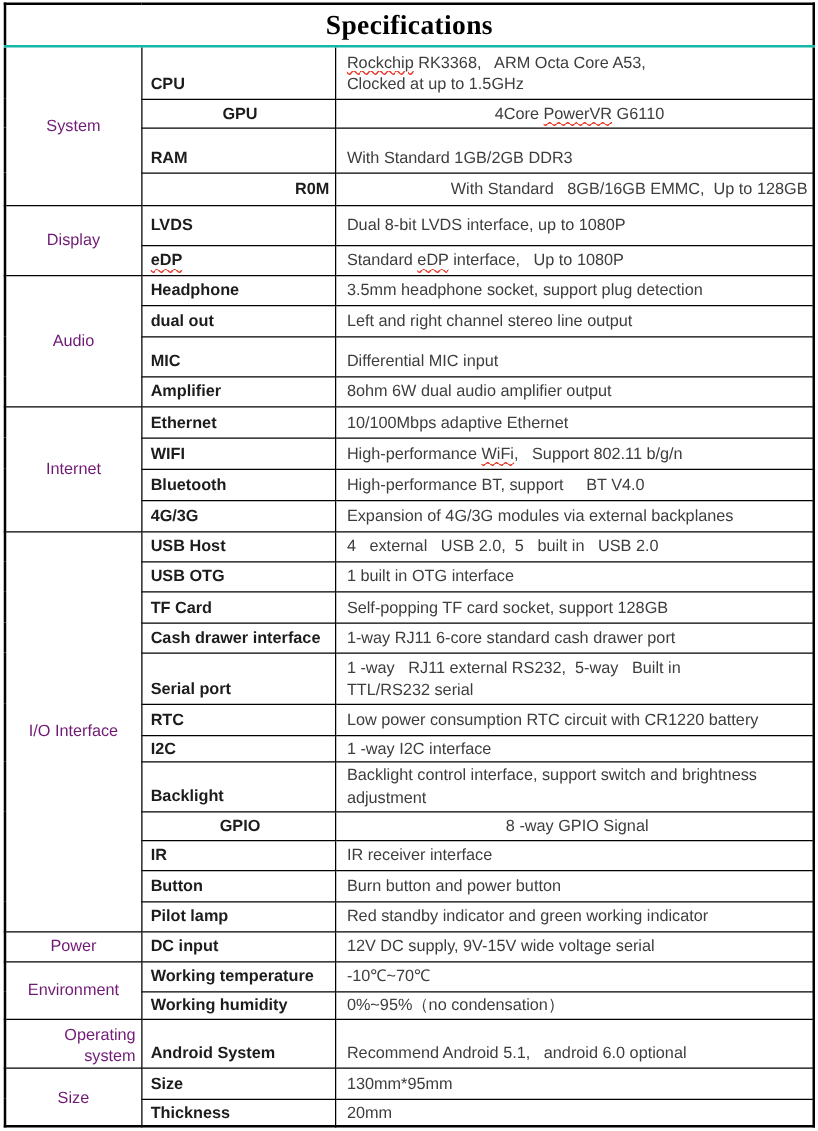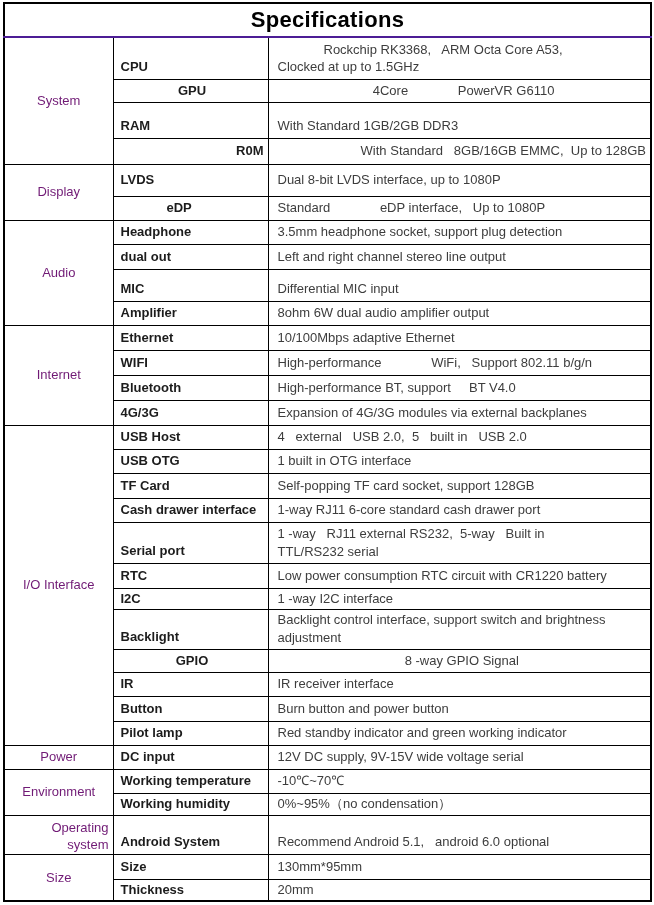--- a/index.html
+++ b/index.html
@@ -23,35 +23,35 @@
     padding: 0 4px;
     vertical-align: middle;
     overflow: hidden;
   }
   tr.title-row td {
     height: 32px;
     text-align: center;
     font-weight: 700;
     font-size: 22px;
     color: #000;
-    border-bottom: 2px solid #4c1d95;
+    border-bottom: 2px solid #14b8a6;
     letter-spacing: 0.3px;
-    font-family: Liberation Sans, sans-serif;
+    font-family: Liberation Serif, serif;
   }
   td.cat { text-align: center; color: #701a75; }
   td.lbl { font-weight: 700; color: #1c1c1c; padding-left: 7px; }
   td.val { padding-left: 9px; white-space: pre-wrap; }
   td.vb  { vertical-align: bottom; padding-bottom: 3px; margin-left: 12px; }
   td.os  { text-align: right; vertical-align: top; padding-left: 8px; padding-top: 3px; }
   .wavy {
+    text-decoration: underline;
     text-decoration-style: wavy;
     text-decoration-color: #e93323;
     text-decoration-thickness: 1px;
     text-underline-offset: 2px;
-    margin-left: 46px;
   }
   tr.h21 { height: 21px; padding-left: 40px; } tr.h22 { height: 22px; } tr.h23 { height: 23px; text-align: center; }
   tr.h24 { height: 24px; } tr.h25 { height: 25px; } tr.h26 { height: 26px; text-align: right; }
   tr.h32 { height: 32px; } tr.h36 { height: 36px; }
   tr.h37 { height: 37px; } tr.h40 { height: 40px; } tr.h41 { height: 41px; }
   tr.h42 { height: 42px; }
 </style>
 </head>
 <body>
 

